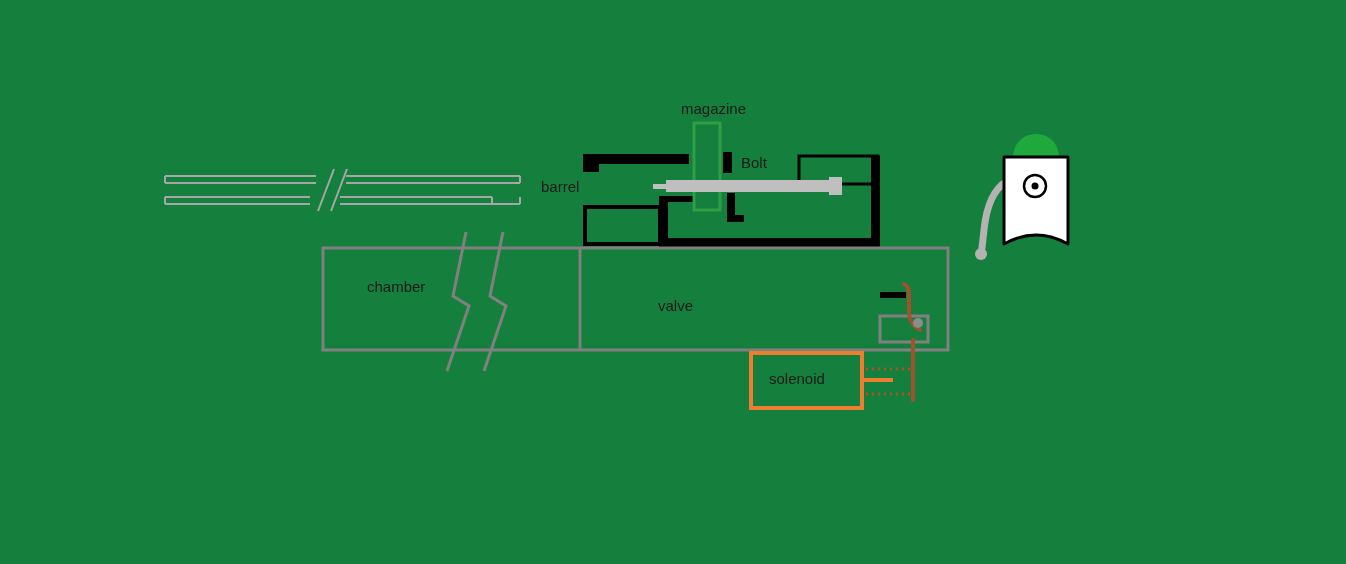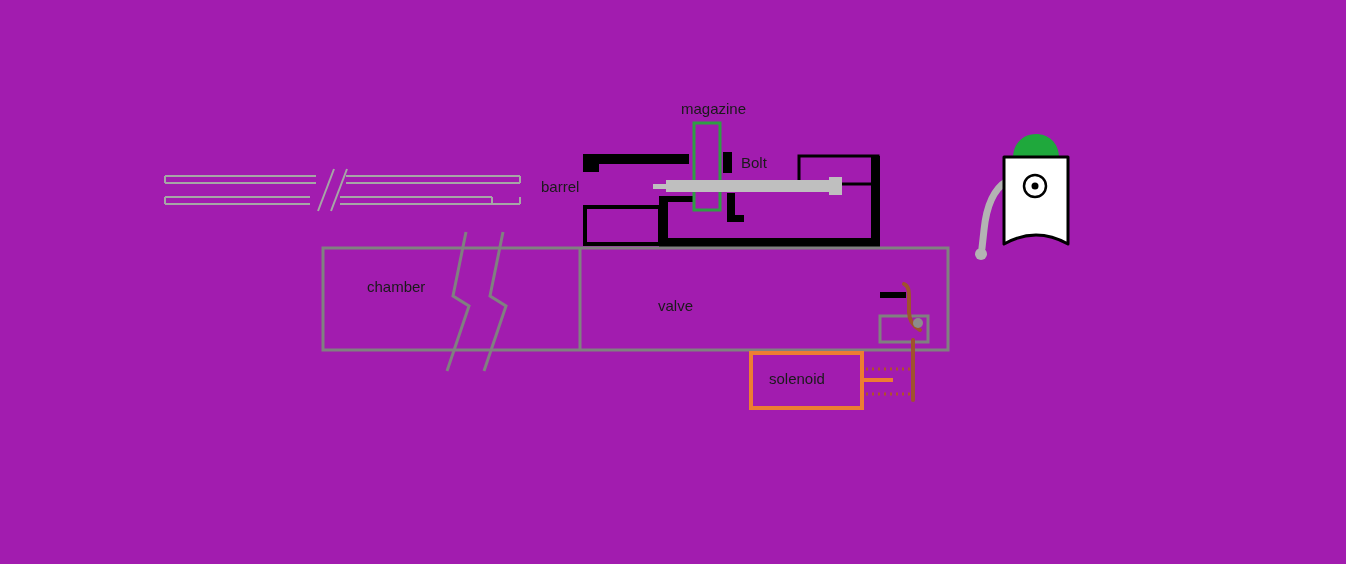--- a/index.html
+++ b/index.html
@@ -4,21 +4,21 @@
 <style>
   html, body {
     margin: 0;
     padding: 0;
     background: #ffffff;
   }
   .canvas {
     position: relative;
     width: 1346px;
     height: 564px;
-    background: #a21caf;
+    background: #15803d;
     overflow: hidden;
     font-family: "Liberation Sans", sans-serif;
   }
   svg text {
     font-family: "Liberation Sans", sans-serif;
     font-size: 15px;
     fill: #1a1a1a;
   }
 </style>
 </head>

